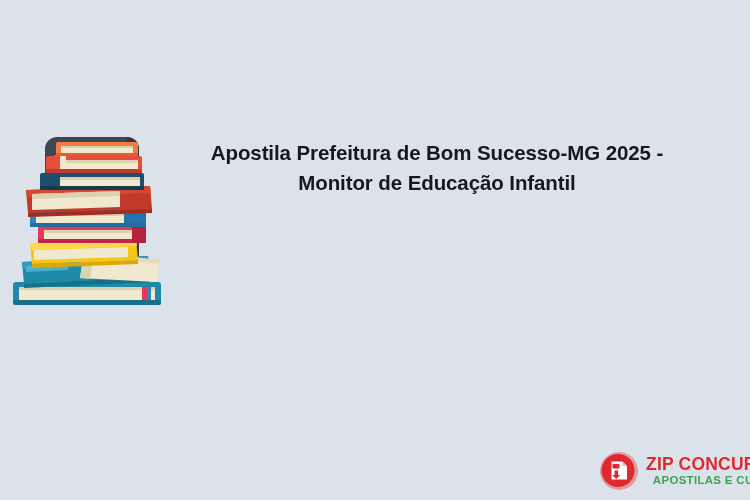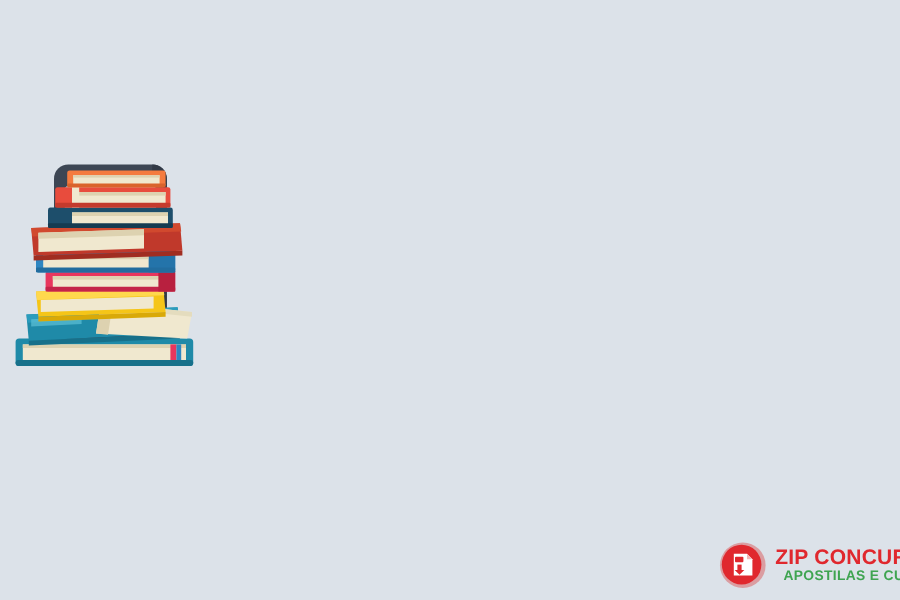--- a/index.html
+++ b/index.html
@@ -168,20 +168,21 @@
 
       <g>
         <rect x="48" y="32" width="82" height="14" rx="2" fill="#f47b3f"></rect>
         <rect x="53" y="36" width="72" height="8" fill="#f0e8cf"></rect>
         <rect x="53" y="36" width="72" height="2" fill="#ddd2b0"></rect>
         <rect x="48" y="43" width="82" height="3" rx="1" fill="#d9632c"></rect>
       </g>
     </svg>
   </div>
 
+  <div id="product-title">Apostila Prefeitura de Bom Sucesso-MG 2025 - Monitor de Educação Infantil</div>
 
   <div id="brand-logo">
     <div id="brand-mark">
       <svg width="40" height="40" viewBox="0 0 40 40" xmlns="http://www.w3.org/2000/svg">
         <circle cx="20" cy="20" r="19" fill="#d94a4a" opacity="0.45"></circle>
         <circle cx="19" cy="19.5" r="16.5" fill="#e0282e"></circle>
         <path d="M23.5 10.5 L28 15 L28 28.5 L12.5 28.5 L12.5 10.5 Z" fill="#ffffff"></path>
         <path d="M23.5 10.5 L28 15 L23.5 15 Z" fill="#f2b8b8"></path>
         <rect x="13.5" y="13" width="7" height="4.5" rx="0.8" fill="#e0282e"></rect>
         <rect x="15.5" y="19.5" width="3.5" height="4.8" fill="#e0282e"></rect>

